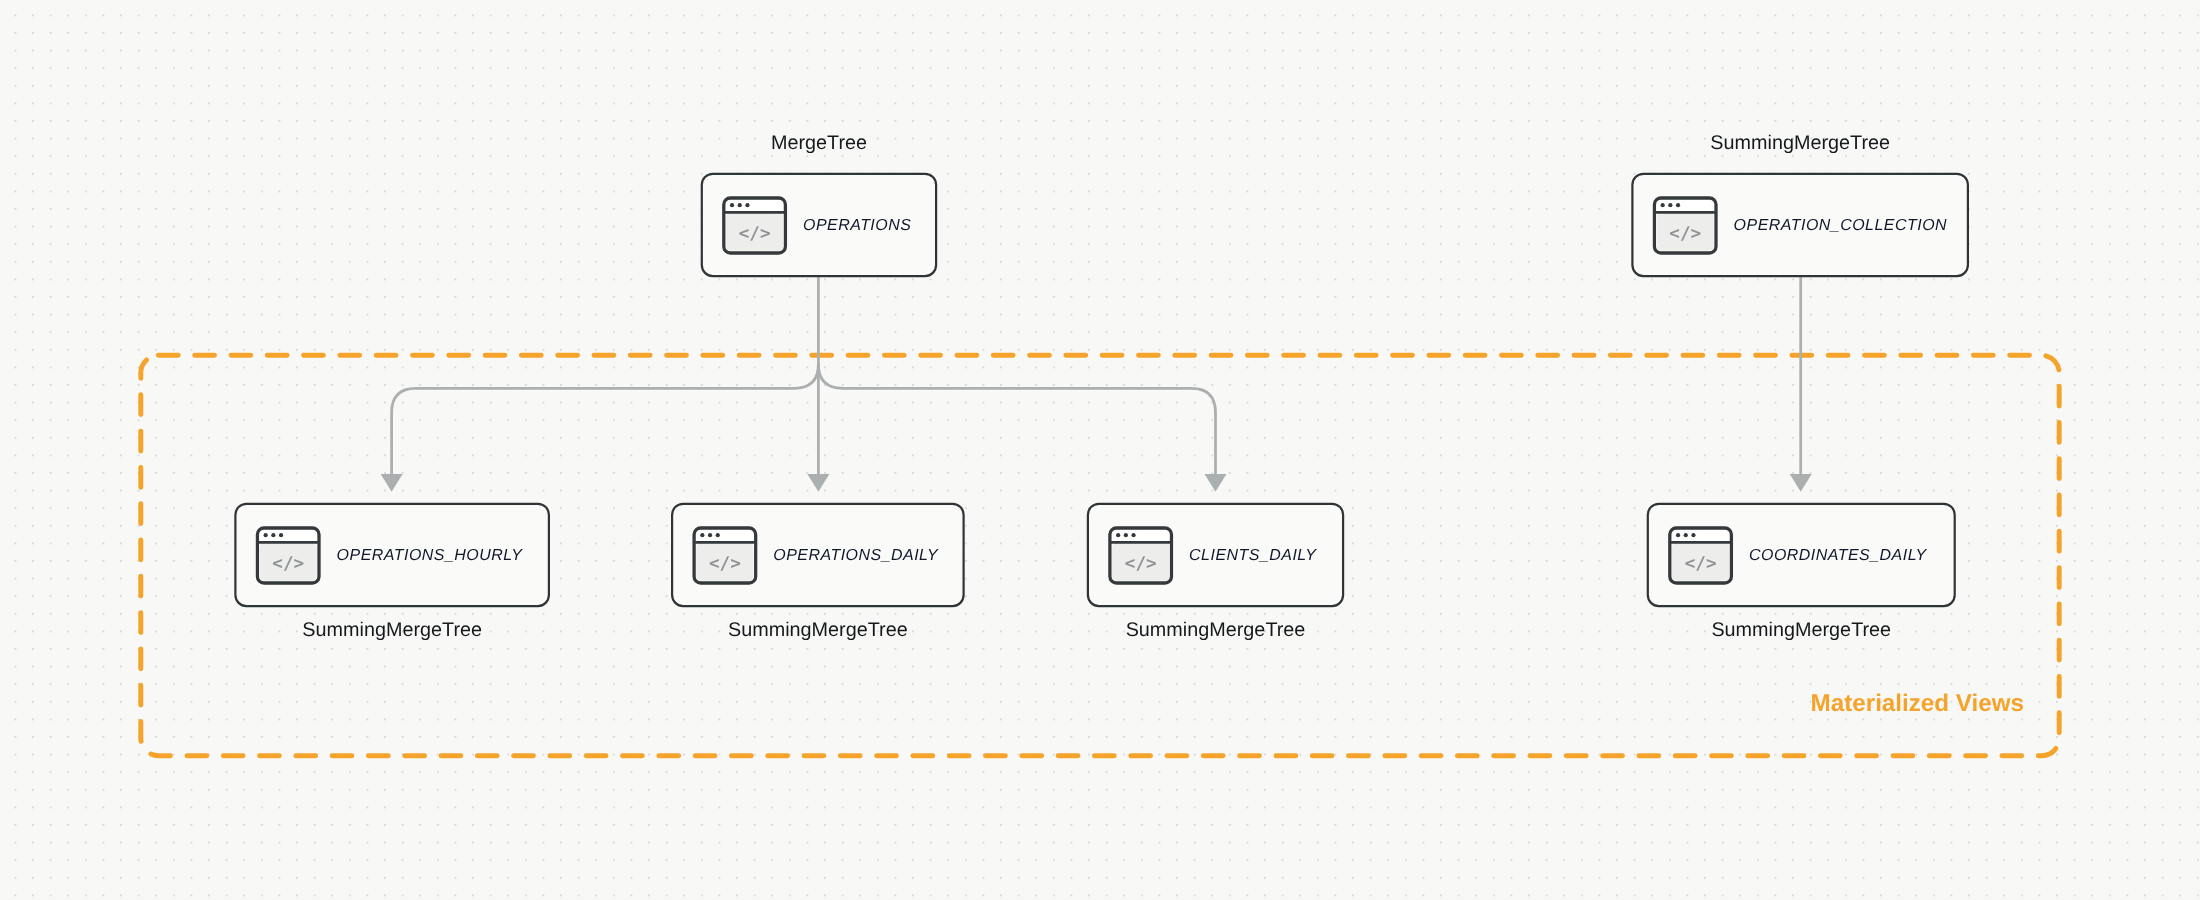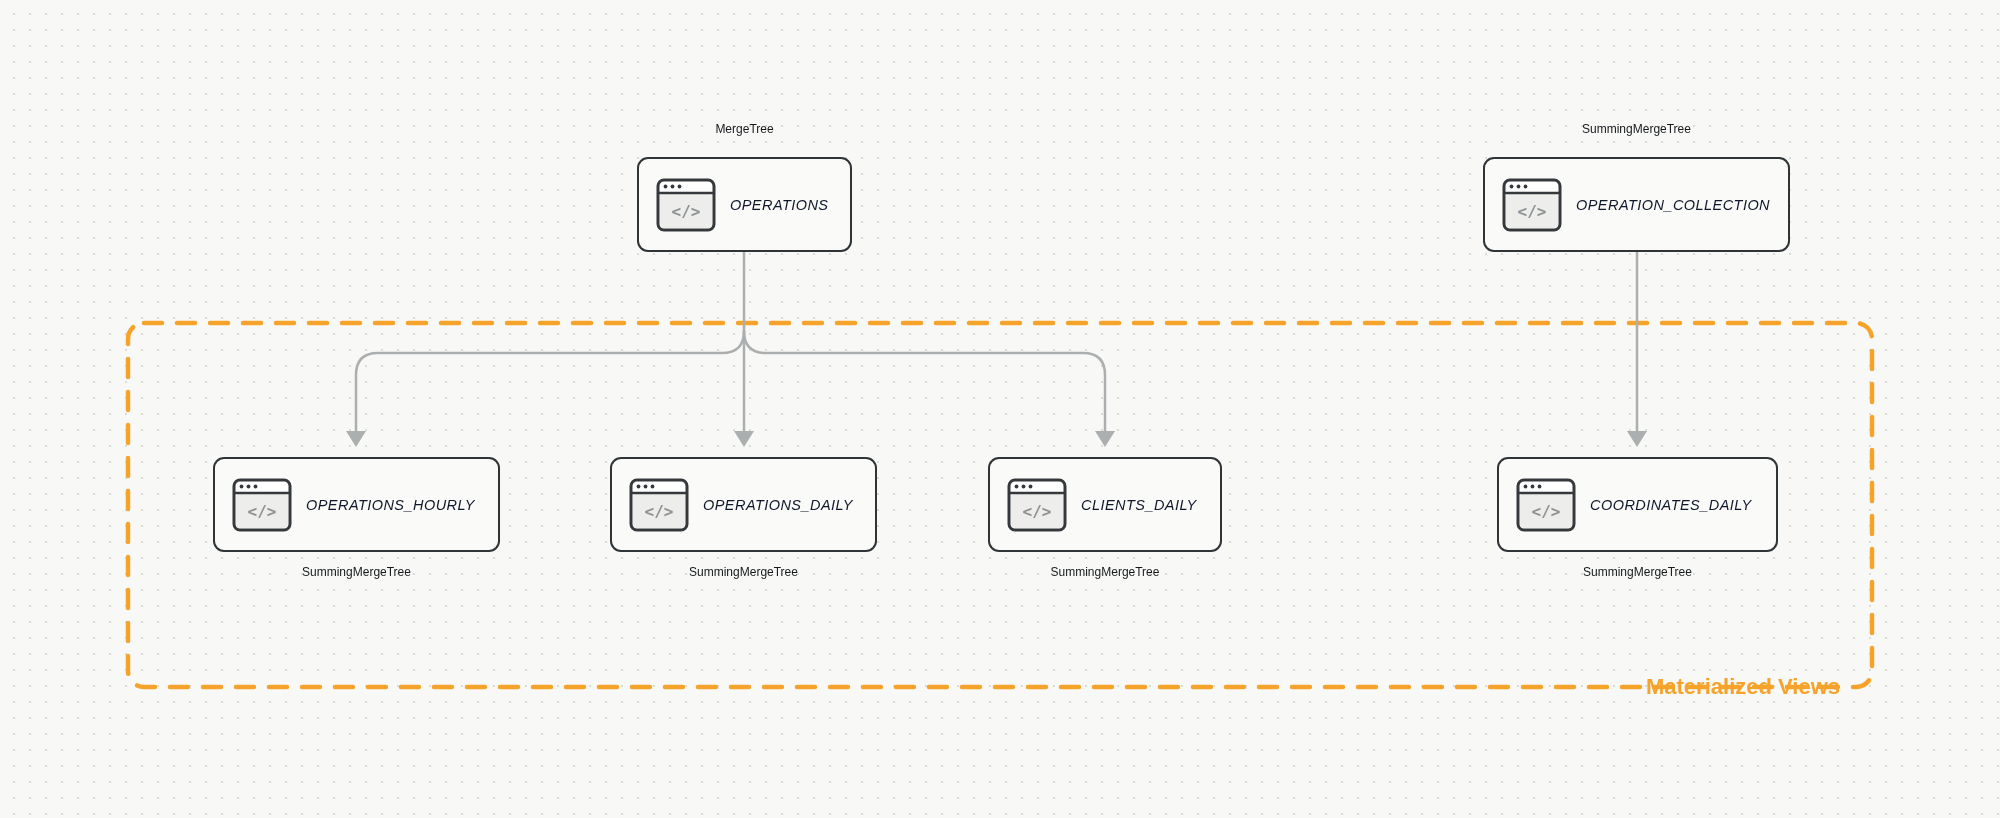--- a/index.html
+++ b/index.html
@@ -24,27 +24,26 @@
     display: flex; align-items: center; gap: 14px; padding-left: 17px;
     background: #FAFAF9; border: 2.5px solid #2F3437; border-radius: 11px;
   }
   .node .tname {
     font-style: italic; font-size: 14.5px; font-weight: 500;
     letter-spacing: 0.45px; color: #0f172a; white-space: nowrap;
   }
   .icon { flex: 0 0 auto; }
   .engine {
     position: absolute; height: 22px; line-height: 22px; text-align: center;
-    font-size: 12px; font-weight: 500; color: #16191C; white-space: nowrap;
+    font-size: 18px; font-weight: 500; color: #16191C; white-space: nowrap;
   }
   .group-label {
     position: absolute; left: 1540px; top: 626px; width: 300px;
     text-align: right; font-size: 22px; font-weight: 600; color: #F5A32B;
     white-space: nowrap;
-    margin-top: 48px;
   }
 </style>
 </head>
 <body>
 
 <div class="canvas">
 
   <svg class="edges" viewBox="0 0 2000 818">
     <rect x="128" y="323" width="1744" height="364" rx="16" fill="none" stroke-width="4.5" stroke-linecap="round" stroke-dasharray="18 15" stroke="#F5A32B"></rect>
 

